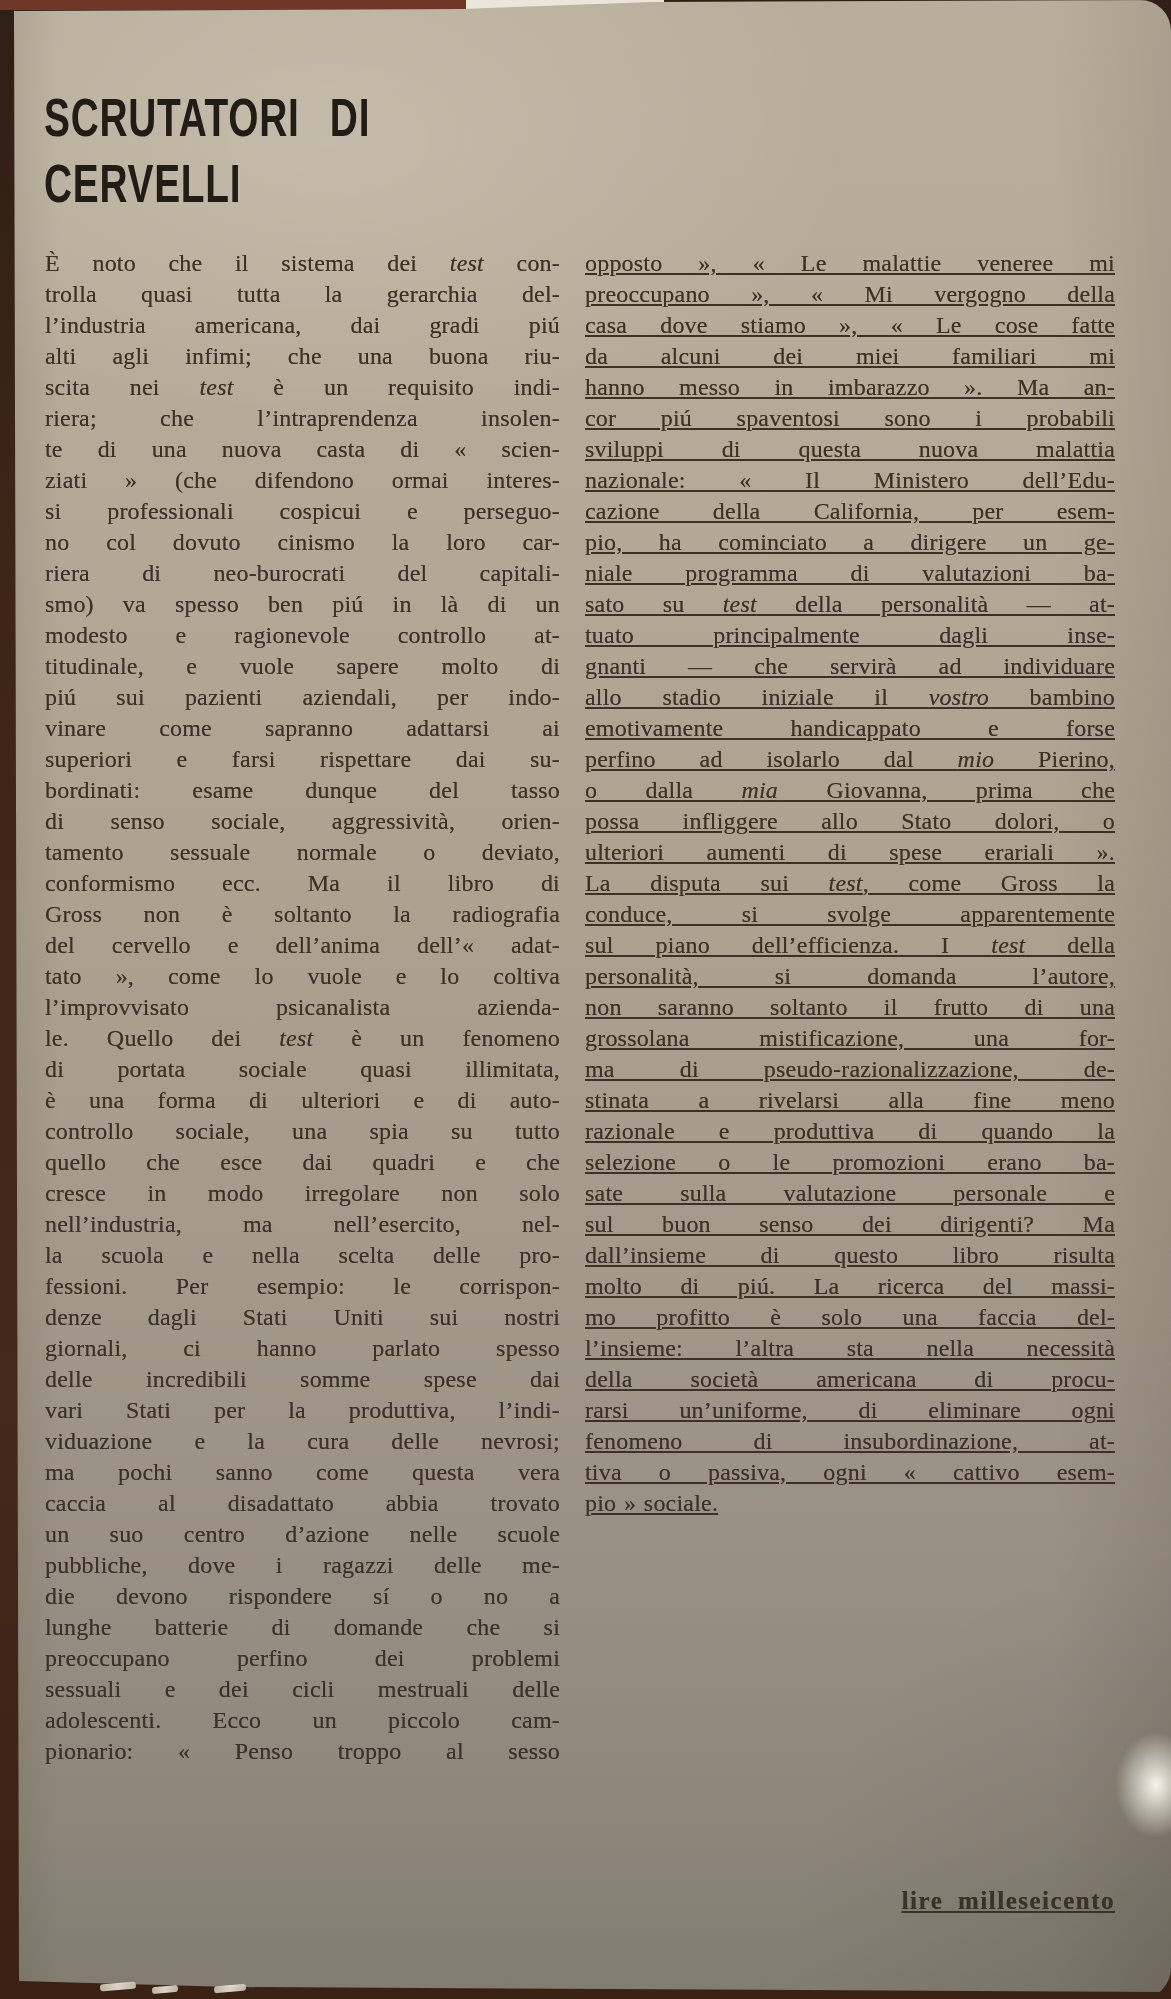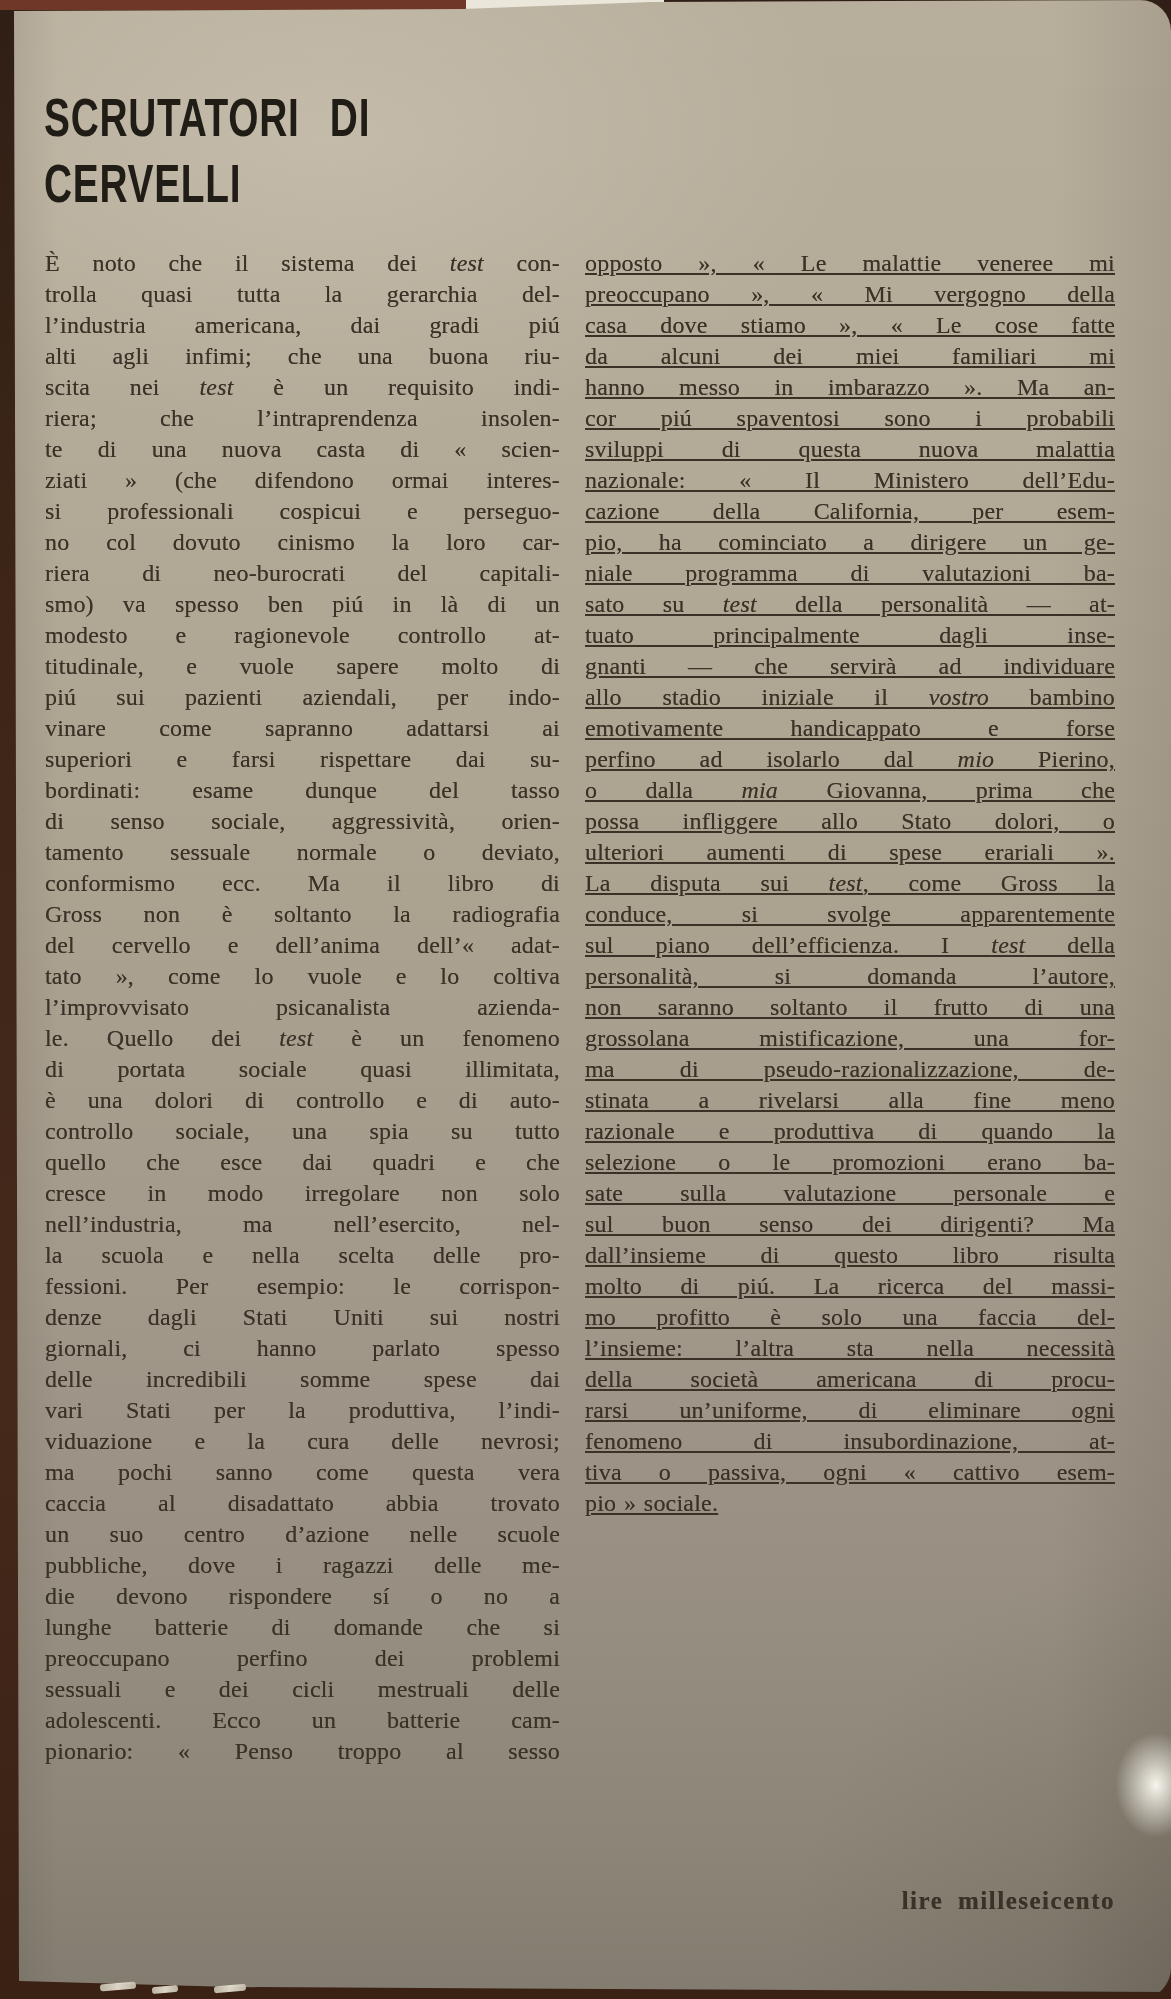--- a/index.html
+++ b/index.html
@@ -99,41 +99,41 @@
         <div class="tline">bordinati: esame dunque del tasso</div>
         <div class="tline">di senso sociale, aggressività, orien-</div>
         <div class="tline">tamento sessuale normale o deviato,</div>
         <div class="tline">conformismo ecc. Ma il libro di</div>
         <div class="tline">Gross non è soltanto la radiografia</div>
         <div class="tline">del cervello e dell’anima dell’« adat-</div>
         <div class="tline">tato », come lo vuole e lo coltiva</div>
         <div class="tline">l’improvvisato psicanalista azienda-</div>
         <div class="tline">le. Quello dei <i>test</i> è un fenomeno</div>
         <div class="tline">di portata sociale quasi illimitata,</div>
-        <div class="tline">è una dolori di controllo e di auto-</div>
+        <div class="tline">è una forma di ulteriori e di auto-</div>
         <div class="tline">controllo sociale, una spia su tutto</div>
         <div class="tline">quello che esce dai quadri e che</div>
         <div class="tline">cresce in modo irregolare non solo</div>
         <div class="tline">nell’industria, ma nell’esercito, nel-</div>
         <div class="tline">la scuola e nella scelta delle pro-</div>
         <div class="tline">fessioni. Per esempio: le corrispon-</div>
         <div class="tline">denze dagli Stati Uniti sui nostri</div>
         <div class="tline">giornali, ci hanno parlato spesso</div>
         <div class="tline">delle incredibili somme spese dai</div>
         <div class="tline">vari Stati per la produttiva, l’indi-</div>
         <div class="tline">viduazione e la cura delle nevrosi;</div>
         <div class="tline">ma pochi sanno come questa vera</div>
         <div class="tline">caccia al disadattato abbia trovato</div>
         <div class="tline">un suo centro d’azione nelle scuole</div>
         <div class="tline">pubbliche, dove i ragazzi delle me-</div>
         <div class="tline">die devono rispondere sí o no a</div>
         <div class="tline">lunghe batterie di domande che si</div>
         <div class="tline">preoccupano perfino dei problemi</div>
         <div class="tline">sessuali e dei cicli mestruali delle</div>
-        <div class="tline">adolescenti. Ecco un batterie cam-</div>
+        <div class="tline">adolescenti. Ecco un piccolo cam-</div>
         <div class="tline">pionario: « Penso troppo al sesso</div>
       </div>
 
     <div class="col col-right" style="color: rgb(58, 50, 39);">
         <div class="tline">opposto », « Le malattie veneree mi</div>
         <div class="tline">preoccupano », « Mi vergogno della</div>
         <div class="tline">casa dove stiamo », « Le cose fatte</div>
         <div class="tline">da alcuni dei miei familiari mi</div>
         <div class="tline">hanno messo in imbarazzo ». Ma an-</div>
         <div class="tline">cor piú spaventosi sono i probabili</div>
@@ -167,21 +167,21 @@
         <div class="tline">molto di piú. La ricerca del massi-</div>
         <div class="tline">mo profitto è solo una faccia del-</div>
         <div class="tline">l’insieme: l’altra sta nella necessità</div>
         <div class="tline">della società americana di procu-</div>
         <div class="tline">rarsi un’uniforme, di eliminare ogni</div>
         <div class="tline">fenomeno di insubordinazione, at-</div>
         <div class="tline">tiva o passiva, ogni « cattivo esem-</div>
         <div class="tline nojust">pio » sociale.</div>
       </div>
 
-    <div class="price" style="color: rgb(58, 50, 39);">lire milleseicento</div>
+    <div class="price" style="color: rgb(58, 50, 39); text-decoration: underline;">lire milleseicento</div>
 
     <div></div>
   </div>
 
   <div class="glint glint-1"></div>
   <div class="glint glint-2"></div>
   <div class="glint glint-3"></div>
 
 </div>
 

